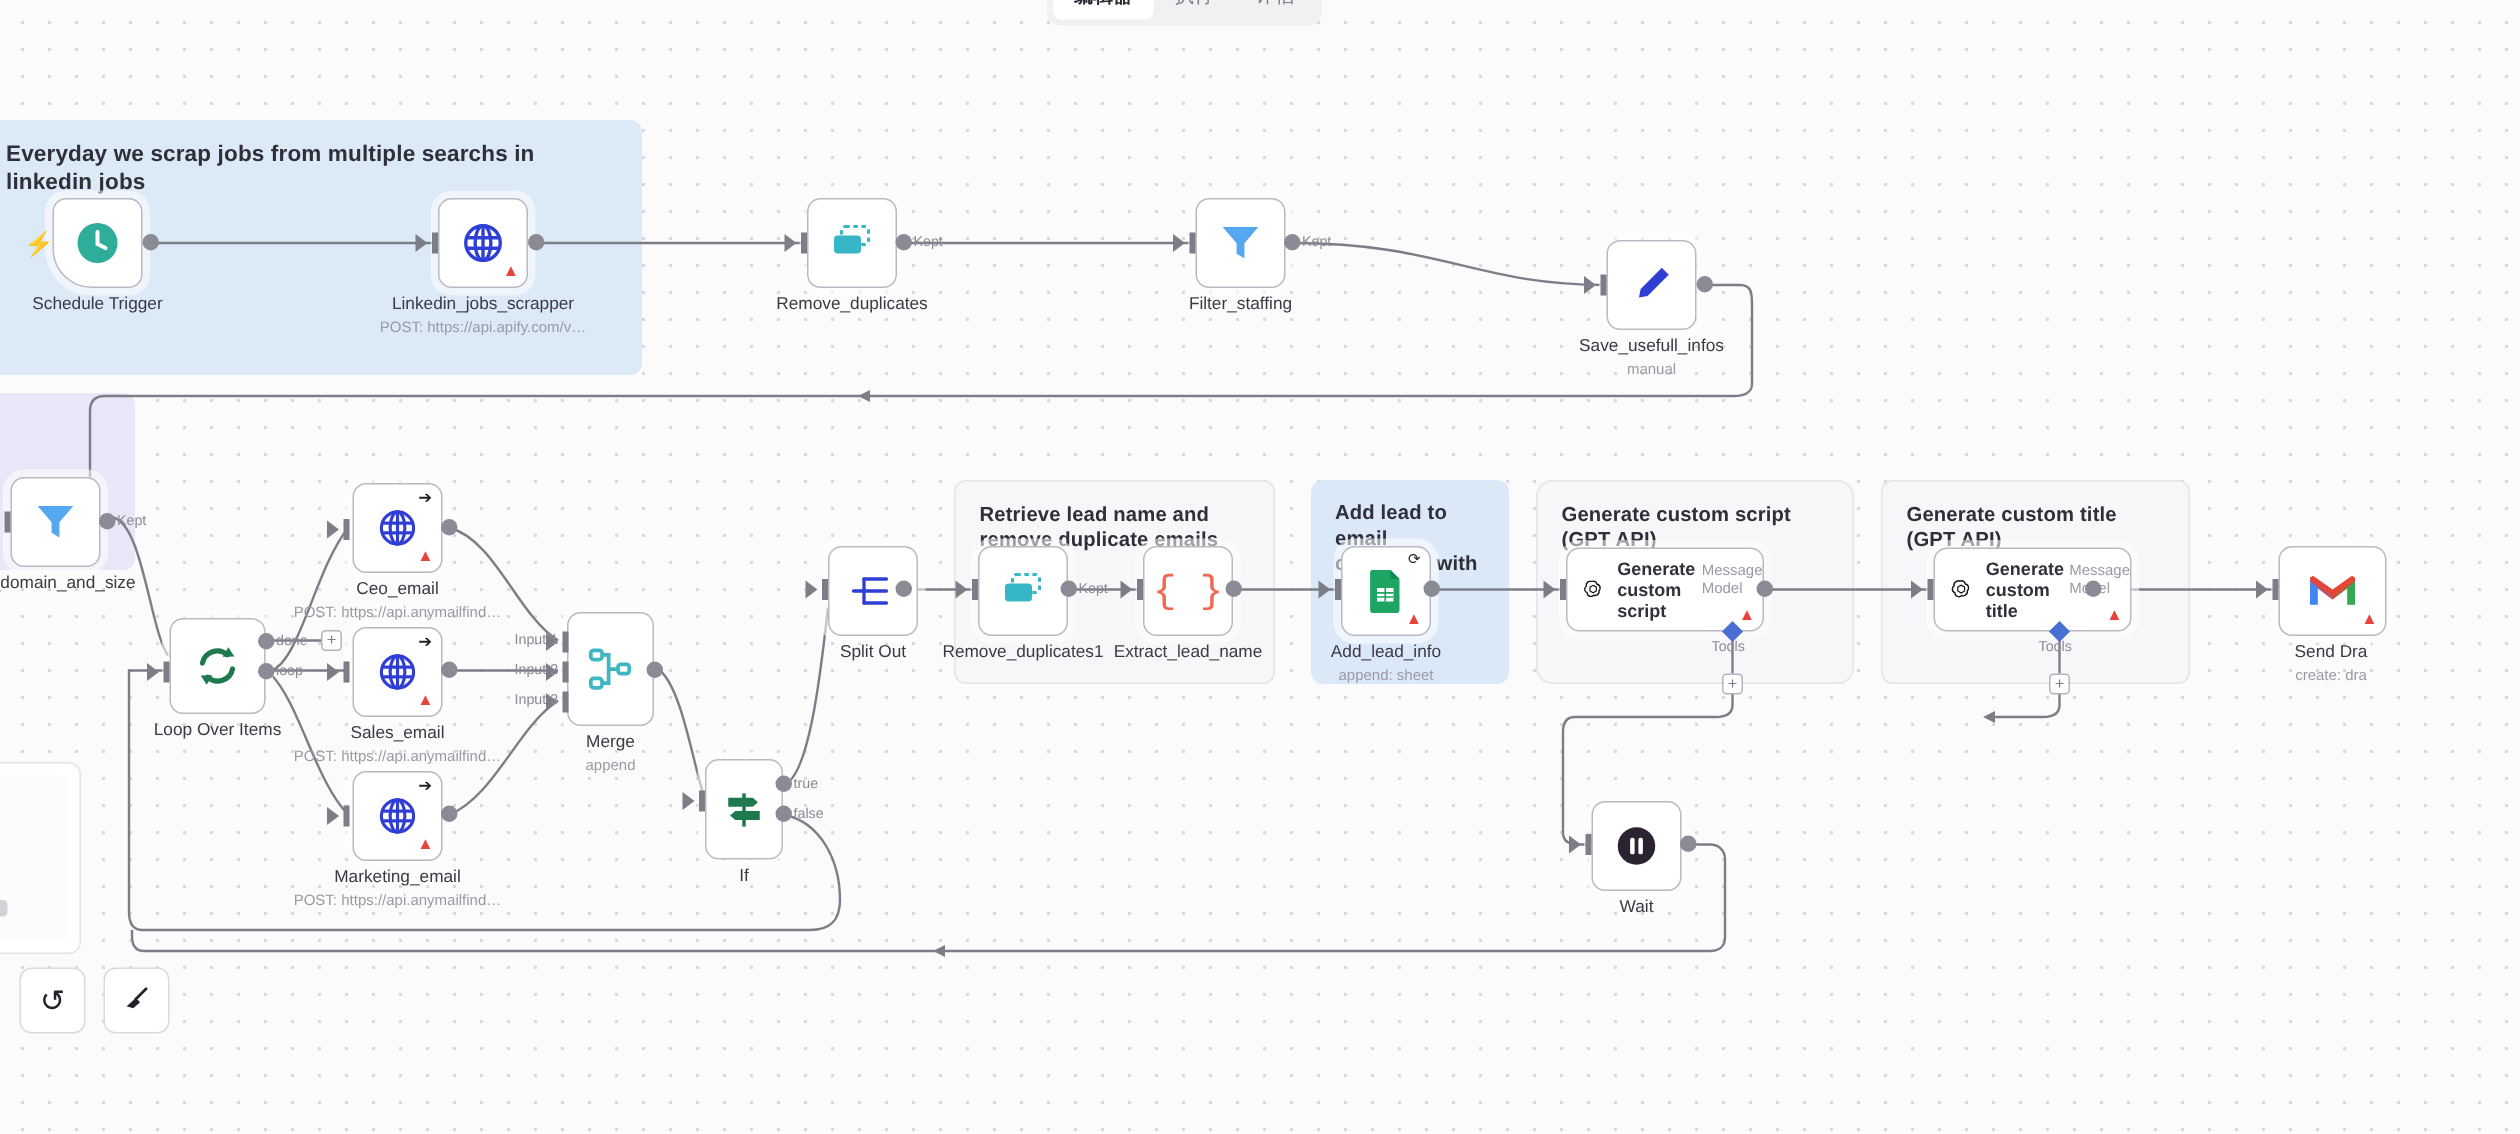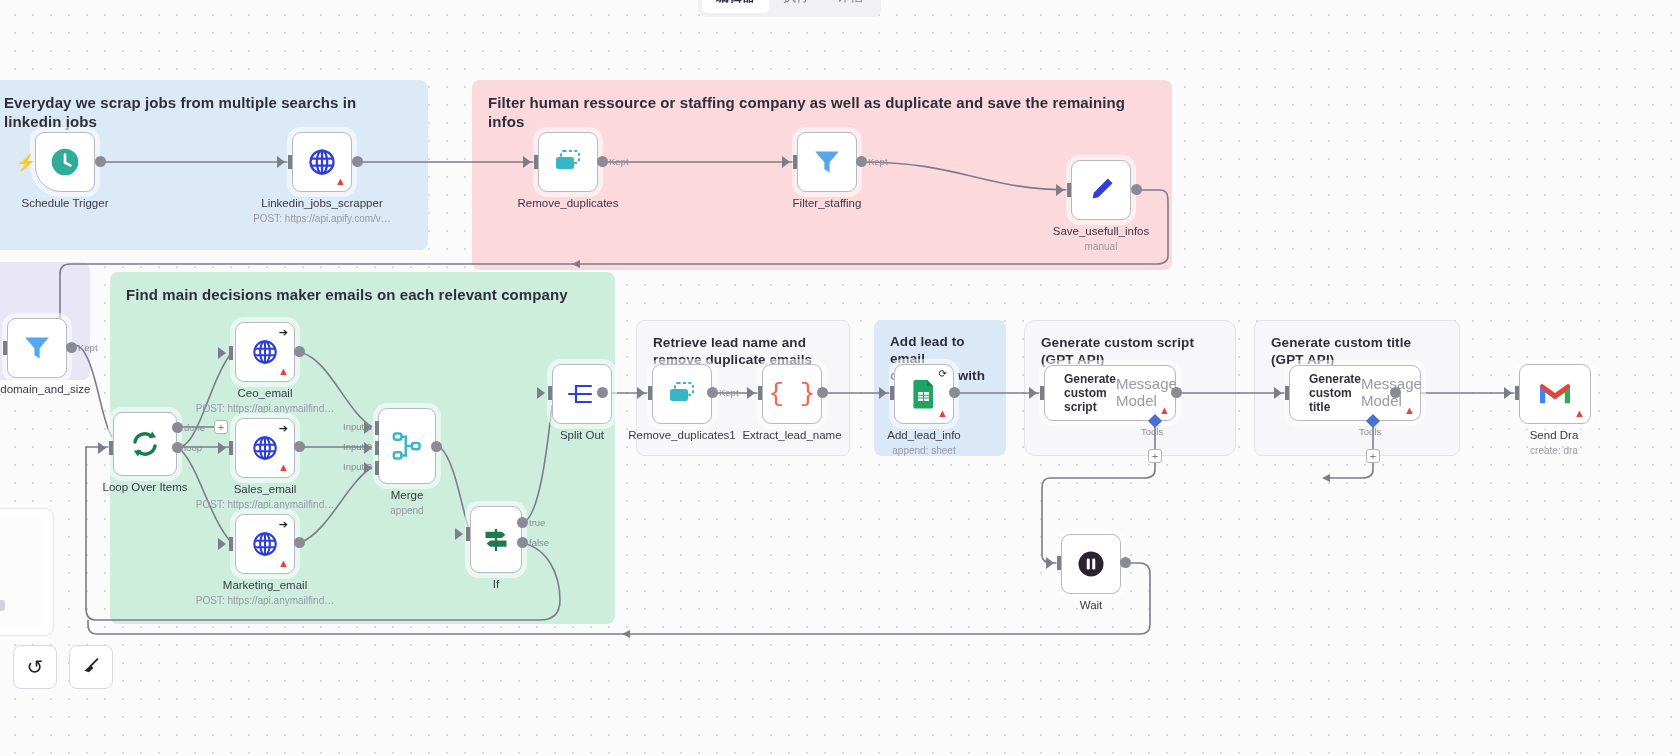--- a/index.html
+++ b/index.html
@@ -90,21 +90,21 @@
   .node .warn {
     position: absolute; right: 5px; bottom: 4px;
     color: #e8423a; font-size: 11px; line-height: 1;
   }
   .node .topright {
     position: absolute; right: 6px; top: 4px;
     color: #22222a; font-size: 11px; line-height: 1;
   }
   .inner-title { display:flex; flex-direction:row; line-height:1.18; }
   .inner-title .t1 { font-size: 12px; color:#31313b; font-weight:600;}
-  .inner-title .t2 { font-size: 15px; color:#9a9aa4; margin-top:3px;}
+  .inner-title .t2 { font-size: 10px; color:#9a9aa4; margin-top:3px;}
 
   
   .dot {
     position: absolute; width: 11px; height: 11px;
     background: #8b8b96; border-radius: 50%;
     z-index: 25;
   }
   .inarrow {
     position: absolute; z-index: 25;
     width: 0; height: 0;
@@ -234,32 +234,26 @@
       <polygon points="1330,474 1322,478 1330,482"></polygon>
       <polygon points="630,630 622,634 630,638"></polygon>
       <polygon points="580,260 572,264 580,268"></polygon>
     </g>
   </svg>
 
   <div class="sticky blue" style="left:-12px; top:80px; width:440px; height:170px;">
     <div class="sticky-title">Everyday we scrap jobs from multiple searchs in linkedin jobs</div>
   </div>
 
-  <div class="sticky pink" style="left:472px; top:80px; width:700px; height:190px;">
-    <div class="sticky-title">Filter human ressource or staffing company as well as duplicate and save the remaining infos</div>
-  </div>
 
   <div class="partial-panel"></div>
   <div class="sticky lilac" style="left:-20px; top:270px; width:110px; height:110px; padding:8px 10px;">
     <div class="sticky-title" style="font-size:13.5px;">Target specific company size</div>
   </div>
 
-  <div class="sticky green" style="left:110px; top:272px; width:505px; height:352px;">
-    <div class="sticky-title">Find main decisions maker emails on each relevant company</div>
-  </div>
 
   <div class="sticky plain" style="left:636px; top:320px; width:214px; height:136px;">
     <div class="sticky-title">Retrieve lead name and remove duplicate emails found</div>
   </div>
 
   <div class="sticky softblue" style="left:874px; top:320px; width:132px; height:136px;">
     <div class="sticky-title">Add lead to email campaign with all infos</div>
   </div>
 
   <div class="sticky plain" style="left:1024px; top:320px; width:212px; height:136px;border-radius:11px;">

